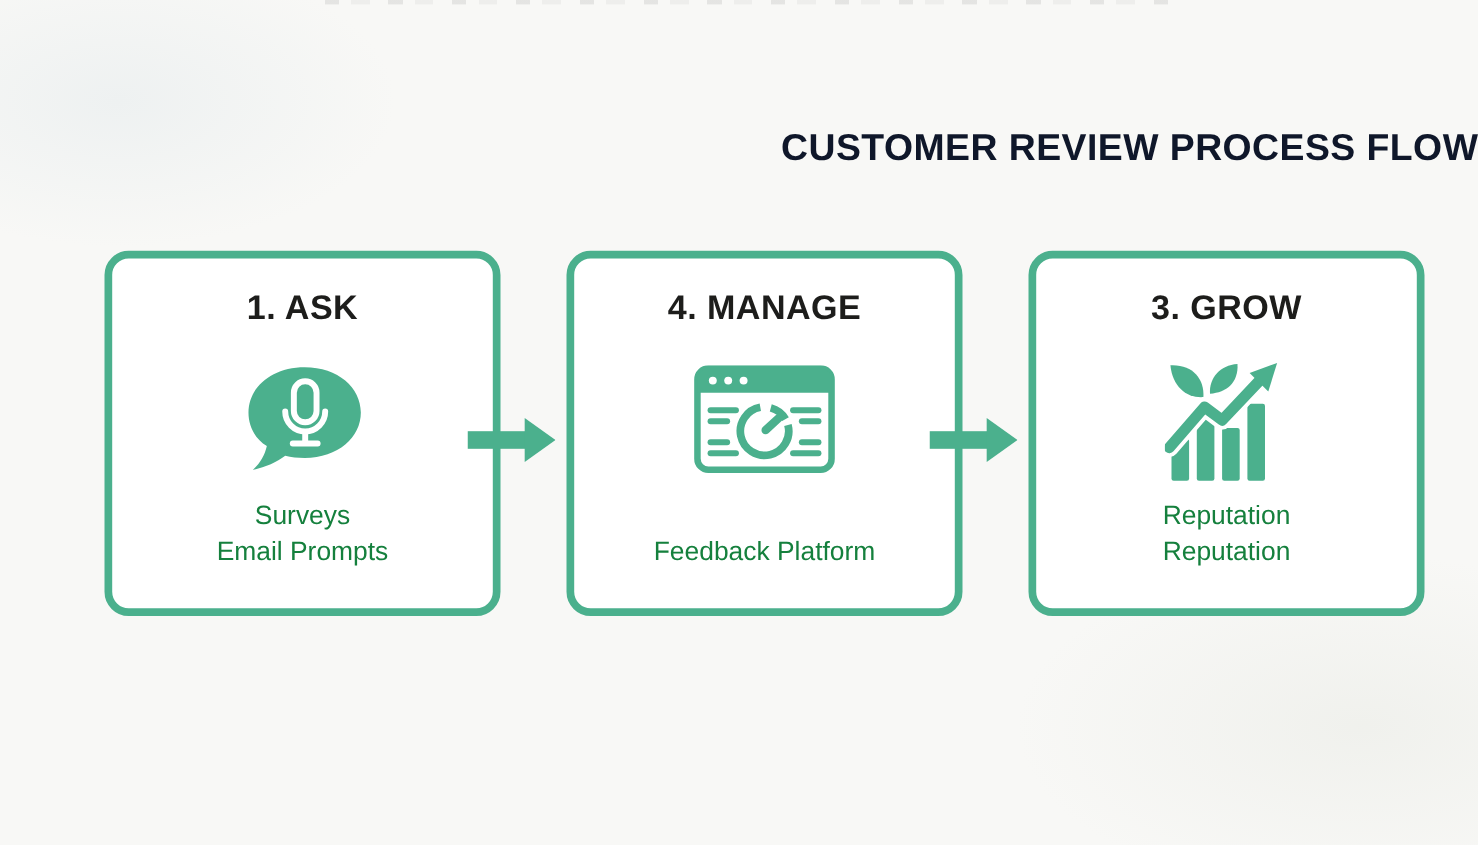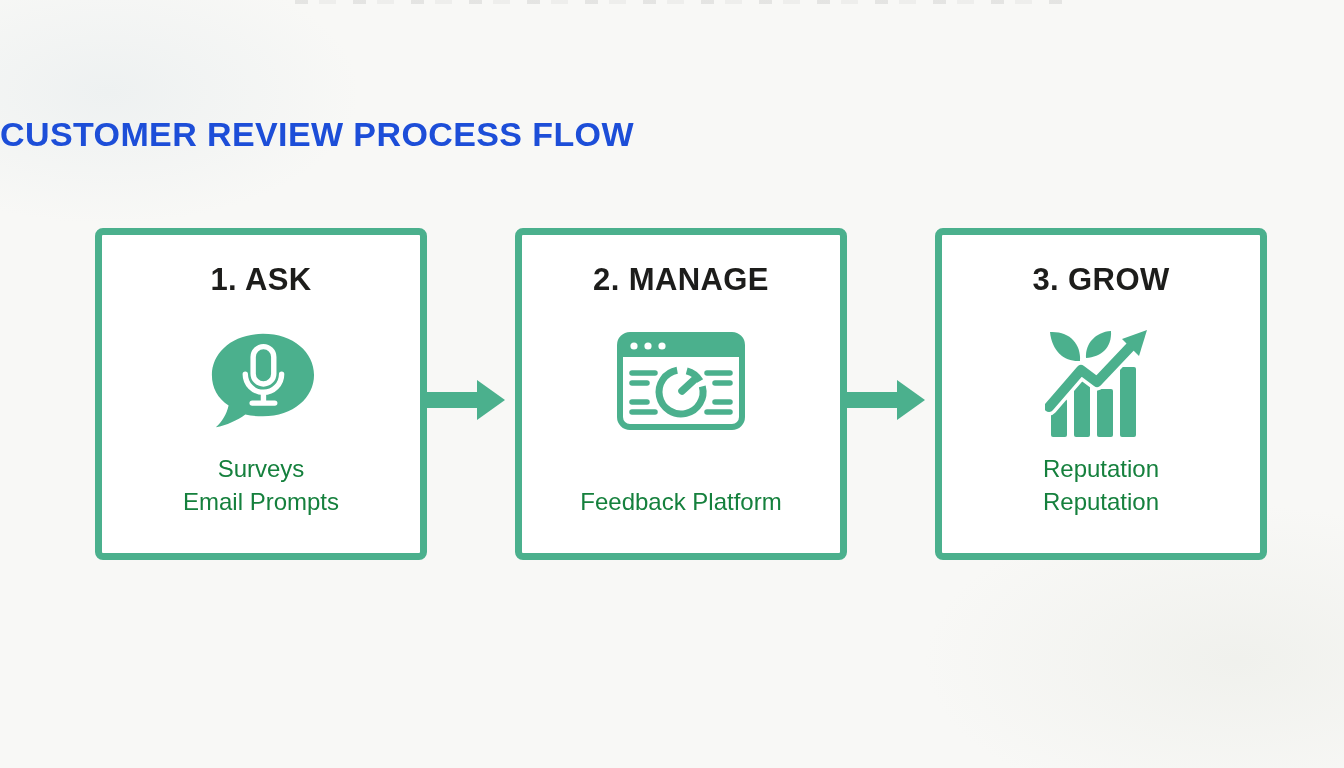--- a/index.html
+++ b/index.html
@@ -15,27 +15,27 @@
   }
   .top-artifact {
     position: absolute; top: 0; left: 295px; width: 770px; height: 4px;
     background: repeating-linear-gradient(90deg,
       rgba(70,70,70,0.20) 0 13px, transparent 13px 24px,
       rgba(70,70,70,0.10) 24px 41px, transparent 41px 58px);
     opacity: 0.55;
   }
   .title {
     position: absolute; top: 92px; left: 0; width: 100%;
-    text-align: left; font-size: 34px; font-weight: bold;
-    letter-spacing: 0.4px; color: #1d4ed8;
+    text-align: right; font-size: 34px; font-weight: bold;
+    letter-spacing: 0.4px; color: #0f172a;
   }
   .step-box {
-    position: absolute; top: 228px; width: 332px; height: 332px;
+    position: absolute; top: 228px; width: 360px; height: 332px;
     box-sizing: border-box; background: #ffffff;
-    border: 7px solid var(--green); border-radius: 8px;
+    border: 7px solid var(--green); border-radius: 22px;
   }
   .box-1 { left: 95px; }
   .box-2 { left: 515px; }
   .box-3 { left: 935px; }
   .step-heading {
     position: absolute; top: 27px; left: 0; width: 100%;
     text-align: center; font-size: 31px; font-weight: bold;
     letter-spacing: 0.4px; color: #1d1d1b;
   }
   .step-icon {
@@ -79,21 +79,21 @@
 </div>
 
 <div class="flow-arrow arrow-1">
   <svg width="80" height="44" viewBox="0 0 80 44" aria-hidden="true">
     <rect x="0" y="14" width="54" height="16" fill="currentColor"></rect>
     <polygon points="52,2 80,22 52,42" fill="currentColor"></polygon>
   </svg>
 </div>
 
 <div class="step-box box-2">
-  <div class="step-heading">2. MANAGE</div>
+  <div class="step-heading">4. MANAGE</div>
   <div class="step-icon">
     <svg width="128" height="98" viewBox="0 0 128 98" aria-hidden="true">
       <rect x="3" y="3" width="122" height="92" rx="10" fill="#ffffff" stroke="currentColor" stroke-width="6"></rect>
       <path fill="currentColor" d="M13 3 h102 a10 10 0 0 1 10 10 v12 H3 v-12 a10 10 0 0 1 10 -10 Z"></path>
       <circle cx="17" cy="14" r="3.6" fill="#ffffff"></circle>
       <circle cx="31" cy="14" r="3.6" fill="#ffffff"></circle>
       <circle cx="45" cy="14" r="3.6" fill="#ffffff"></circle>
       <path d="M60.2 38.3 A 22 22 0 1 0 85.3 54.3" fill="none" stroke="currentColor" stroke-width="7"></path>
       <path d="M69.7 38.8 A 22 22 0 0 1 83.1 49.0" fill="none" stroke="currentColor" stroke-width="7"></path>
       <line x1="65" y1="59" x2="77" y2="48" stroke="currentColor" stroke-width="7.5" stroke-linecap="round"></line>

